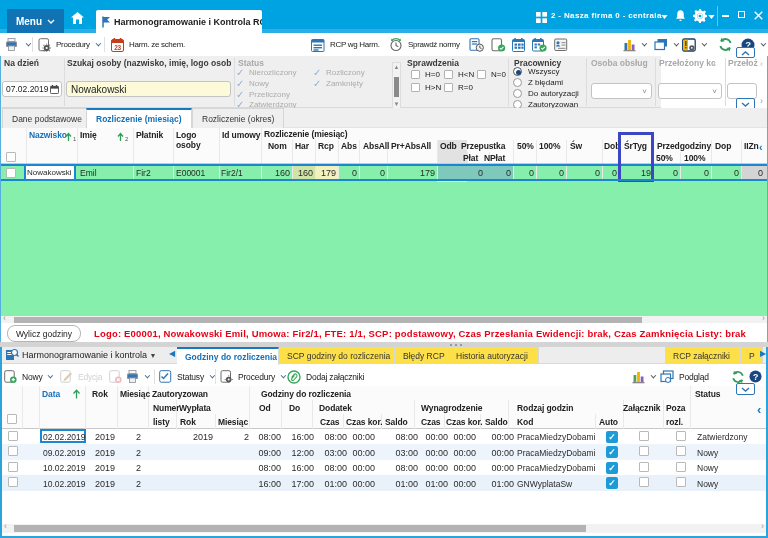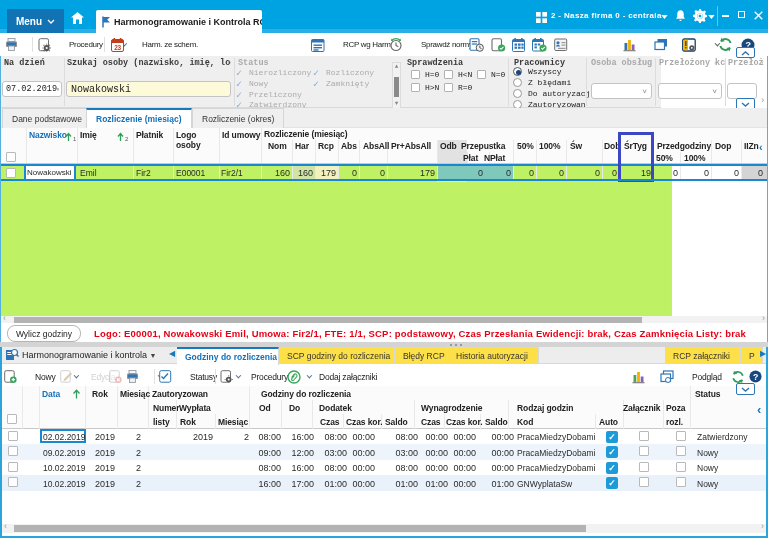--- a/index.html
+++ b/index.html
@@ -14,26 +14,26 @@
   justify-content:center; gap:5px; }
 #mainTab { left:96px; top:10px; width:166px; height:23px; background:#fff;
   border-radius:2px 2px 0 0; display:flex; align-items:center; padding-left:5px; font-size:9px;
   font-weight:bold; color:#1a1a1a; white-space:nowrap; overflow:hidden; }
 #tbRight { right:5px; top:0; height:33px; display:flex; align-items:center;
   color:#fff; font-size:10.5px; font-weight:bold; }
 
 #toolbar1 { left:0; top:33px; width:768px; height:23px; background:#fff;
   font-size:8px; letter-spacing:-0.3px; color:#1a1a1a; }
 .ti { position:absolute; top:0; height:23px; display:flex; align-items:center;
-  white-space:nowrap; gap:18px; }
+  white-space:nowrap; gap:5px; }
 .carD { width:4px; height:4px; display:inline-block; border-right:1.3px solid #4a6e92;
   border-bottom:1.3px solid #4a6e92; transform:rotate(45deg) translateY(-2px); }
 
 #filter { left:0; top:56px; width:661px; height:52px; background:#efefef;
-  border-bottom:1px solid #d9d9d9; font-size:8.5px;font-family:Liberation Mono, monospace; }
+  border-bottom:1px solid #d9d9d9; font-size:8.5px; }
 .fl { position:absolute; font-weight:bold; color:#3a3a3a; white-space:nowrap; font-size:8.5px; }
 .fl.gray { color:#a9a9a9; }
 .vline { position:absolute; top:2px; width:1px; height:48px; background:#dcdcdc; }
 .finput { position:absolute; background:#fff; border:1px solid #c3c3c3;
   border-radius:3px; height:16px; font-size:9px; display:flex;
   align-items:center; padding:0 4px; color:#222; white-space:nowrap; }
 .cbx { position:absolute; width:9px; height:9px; border:1px solid #b2b2b2;
   background:#fff; border-radius:1px; }
 .cbl { position:absolute; color:#222; white-space:nowrap; font-size:8px; }
 .cbl.gray { color:#ababab; }
@@ -42,21 +42,21 @@
   border-radius:50%; background:#fff; }
 
 .tab { position:absolute; top:108px; height:20px; display:flex; align-items:center;
   padding:0 9px; border:1px solid #d6d6d6; border-bottom:none; color:#333;
   background:#efefef; font-size:8.5px; white-space:nowrap; }
 .tab.active { background:#fff; border-top:2px solid #1778be; color:#1570b8;
   font-weight:bold; z-index:2; }
 #tabstripbg { left:0; top:108px; width:768px; height:20px; background:#efefef;
   border-bottom:1px solid #e4e4e4; }
 
-#mt { left:0; top:128px; width:672px; height:215px; background:#bef264;
+#mt { left:0; top:128px; width:768px; height:215px; background:#86efac;
   border-left:1px solid #bcd9ee; border-right:1px solid #bcd9ee; }
 .h { position:absolute; font-size:8.5px; font-weight:bold; color:#222;
   white-space:nowrap; letter-spacing:-0.1px; }
 .gv { position:absolute; background:#e9e9e9; width:1px; }
 .gh { position:absolute; background:#e9e9e9; height:1px; }
 .num { position:absolute; font-size:9px; color:#2a2a2a; text-align:right;
   transform:translateX(2px); }
 .txt { position:absolute; font-size:8.5px; color:#2a2a2a; white-space:nowrap; }
 
 #bpanel { left:0; top:343px; width:768px; height:195px; border:2px solid #2aa4da;

